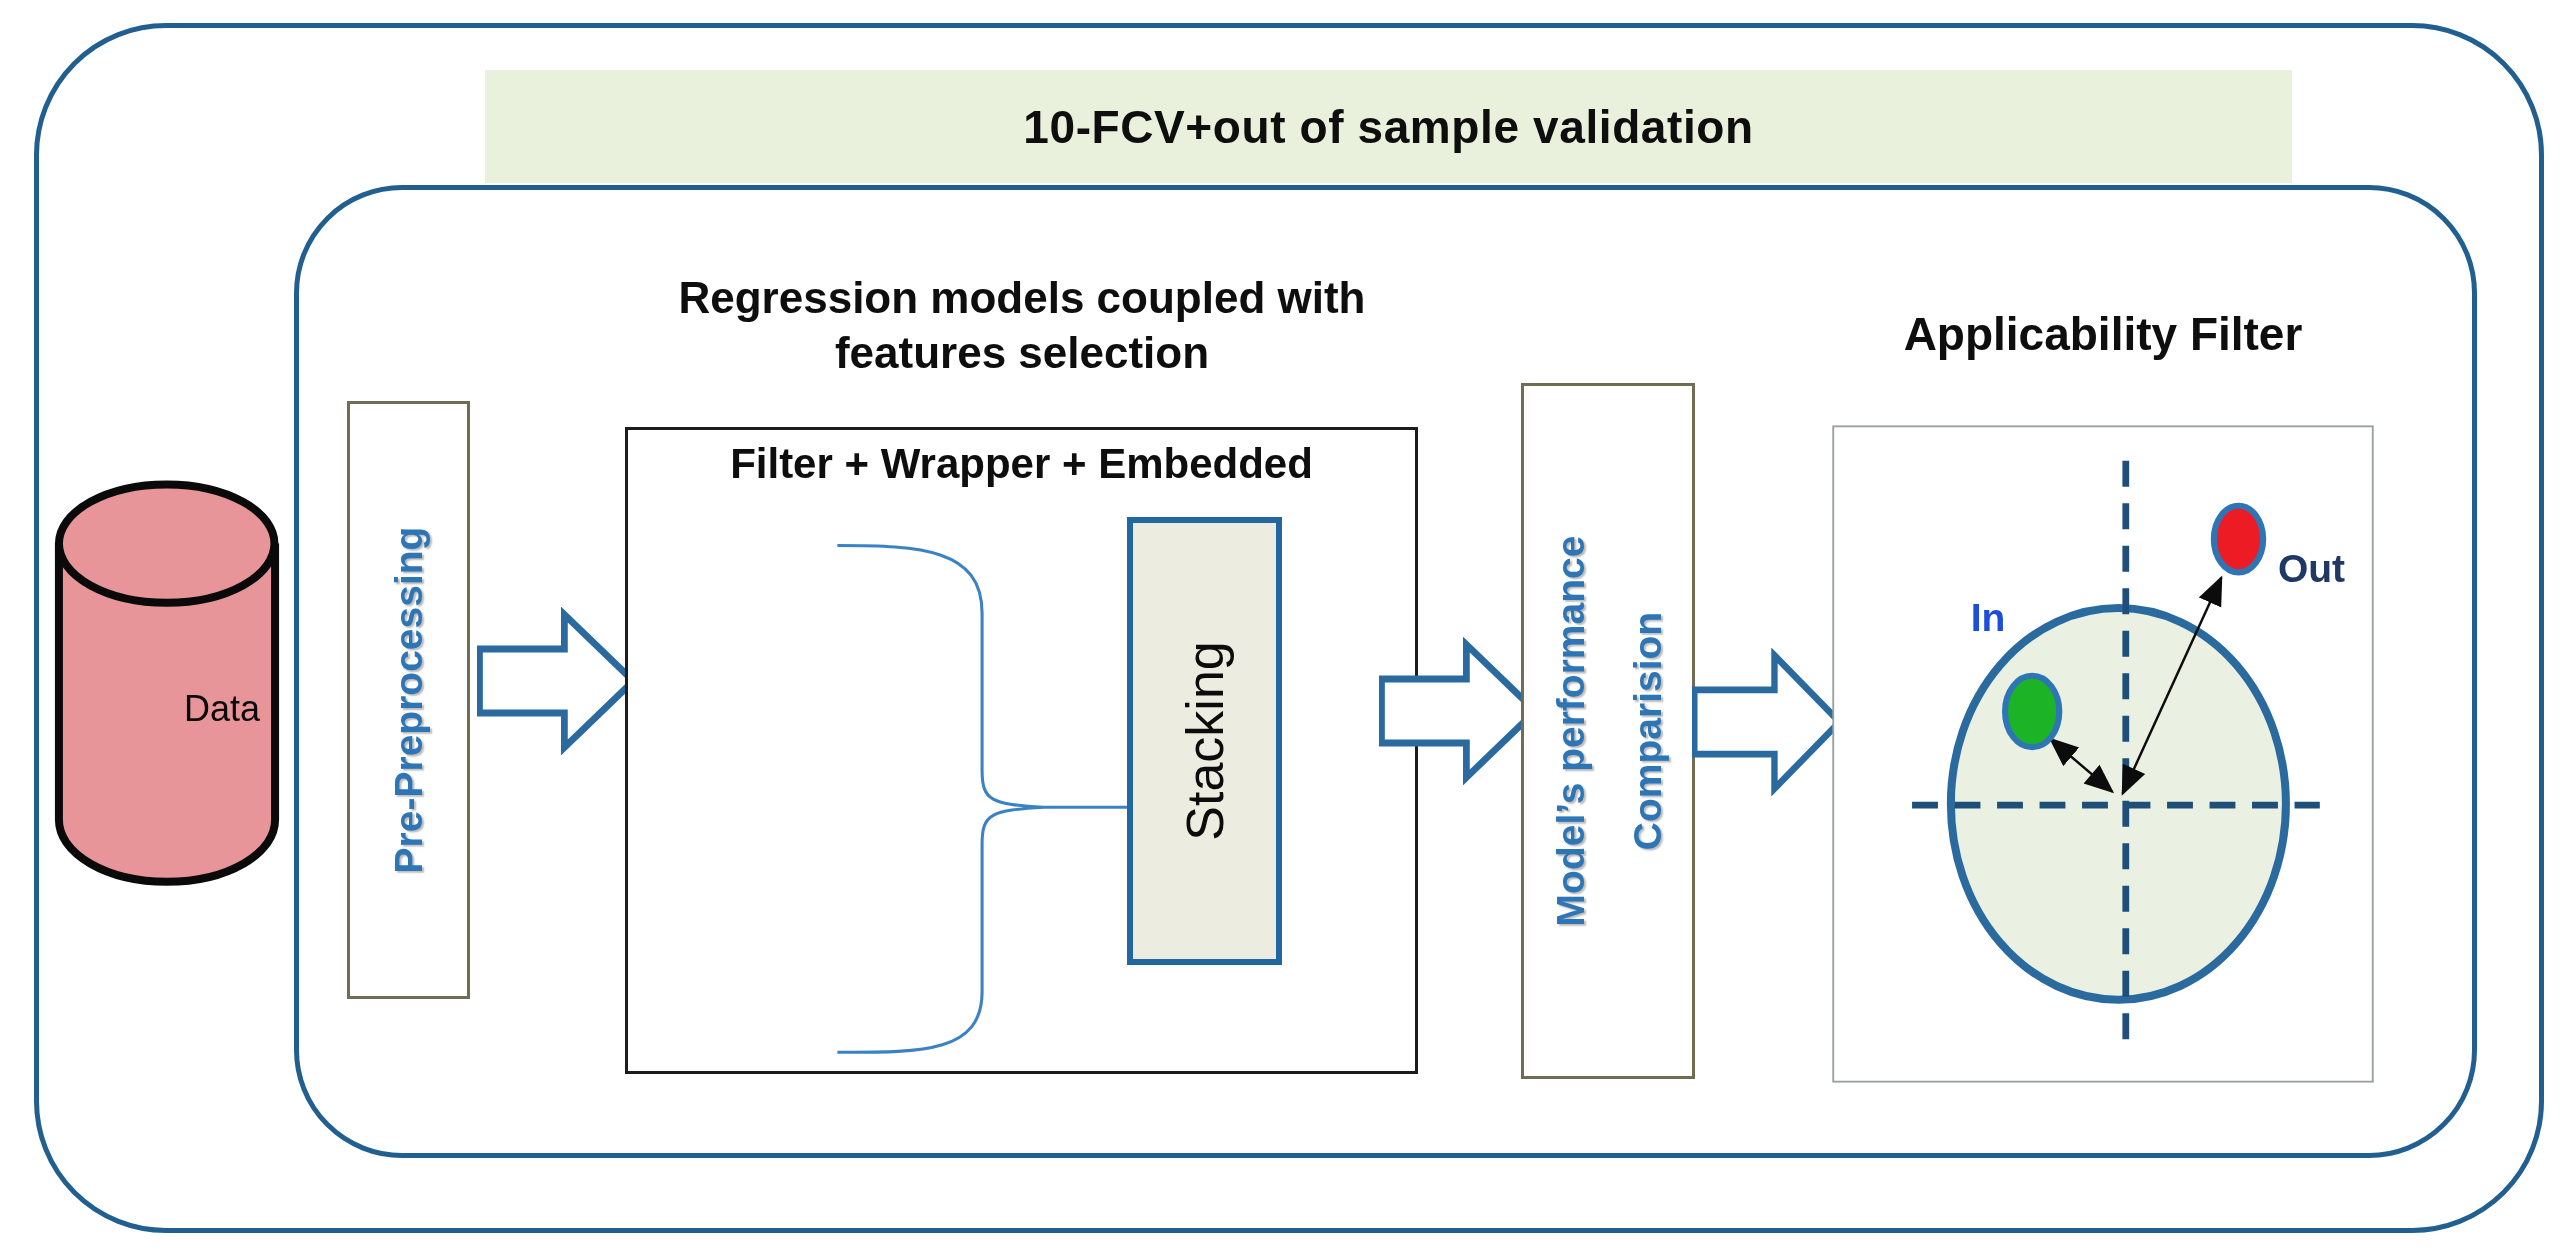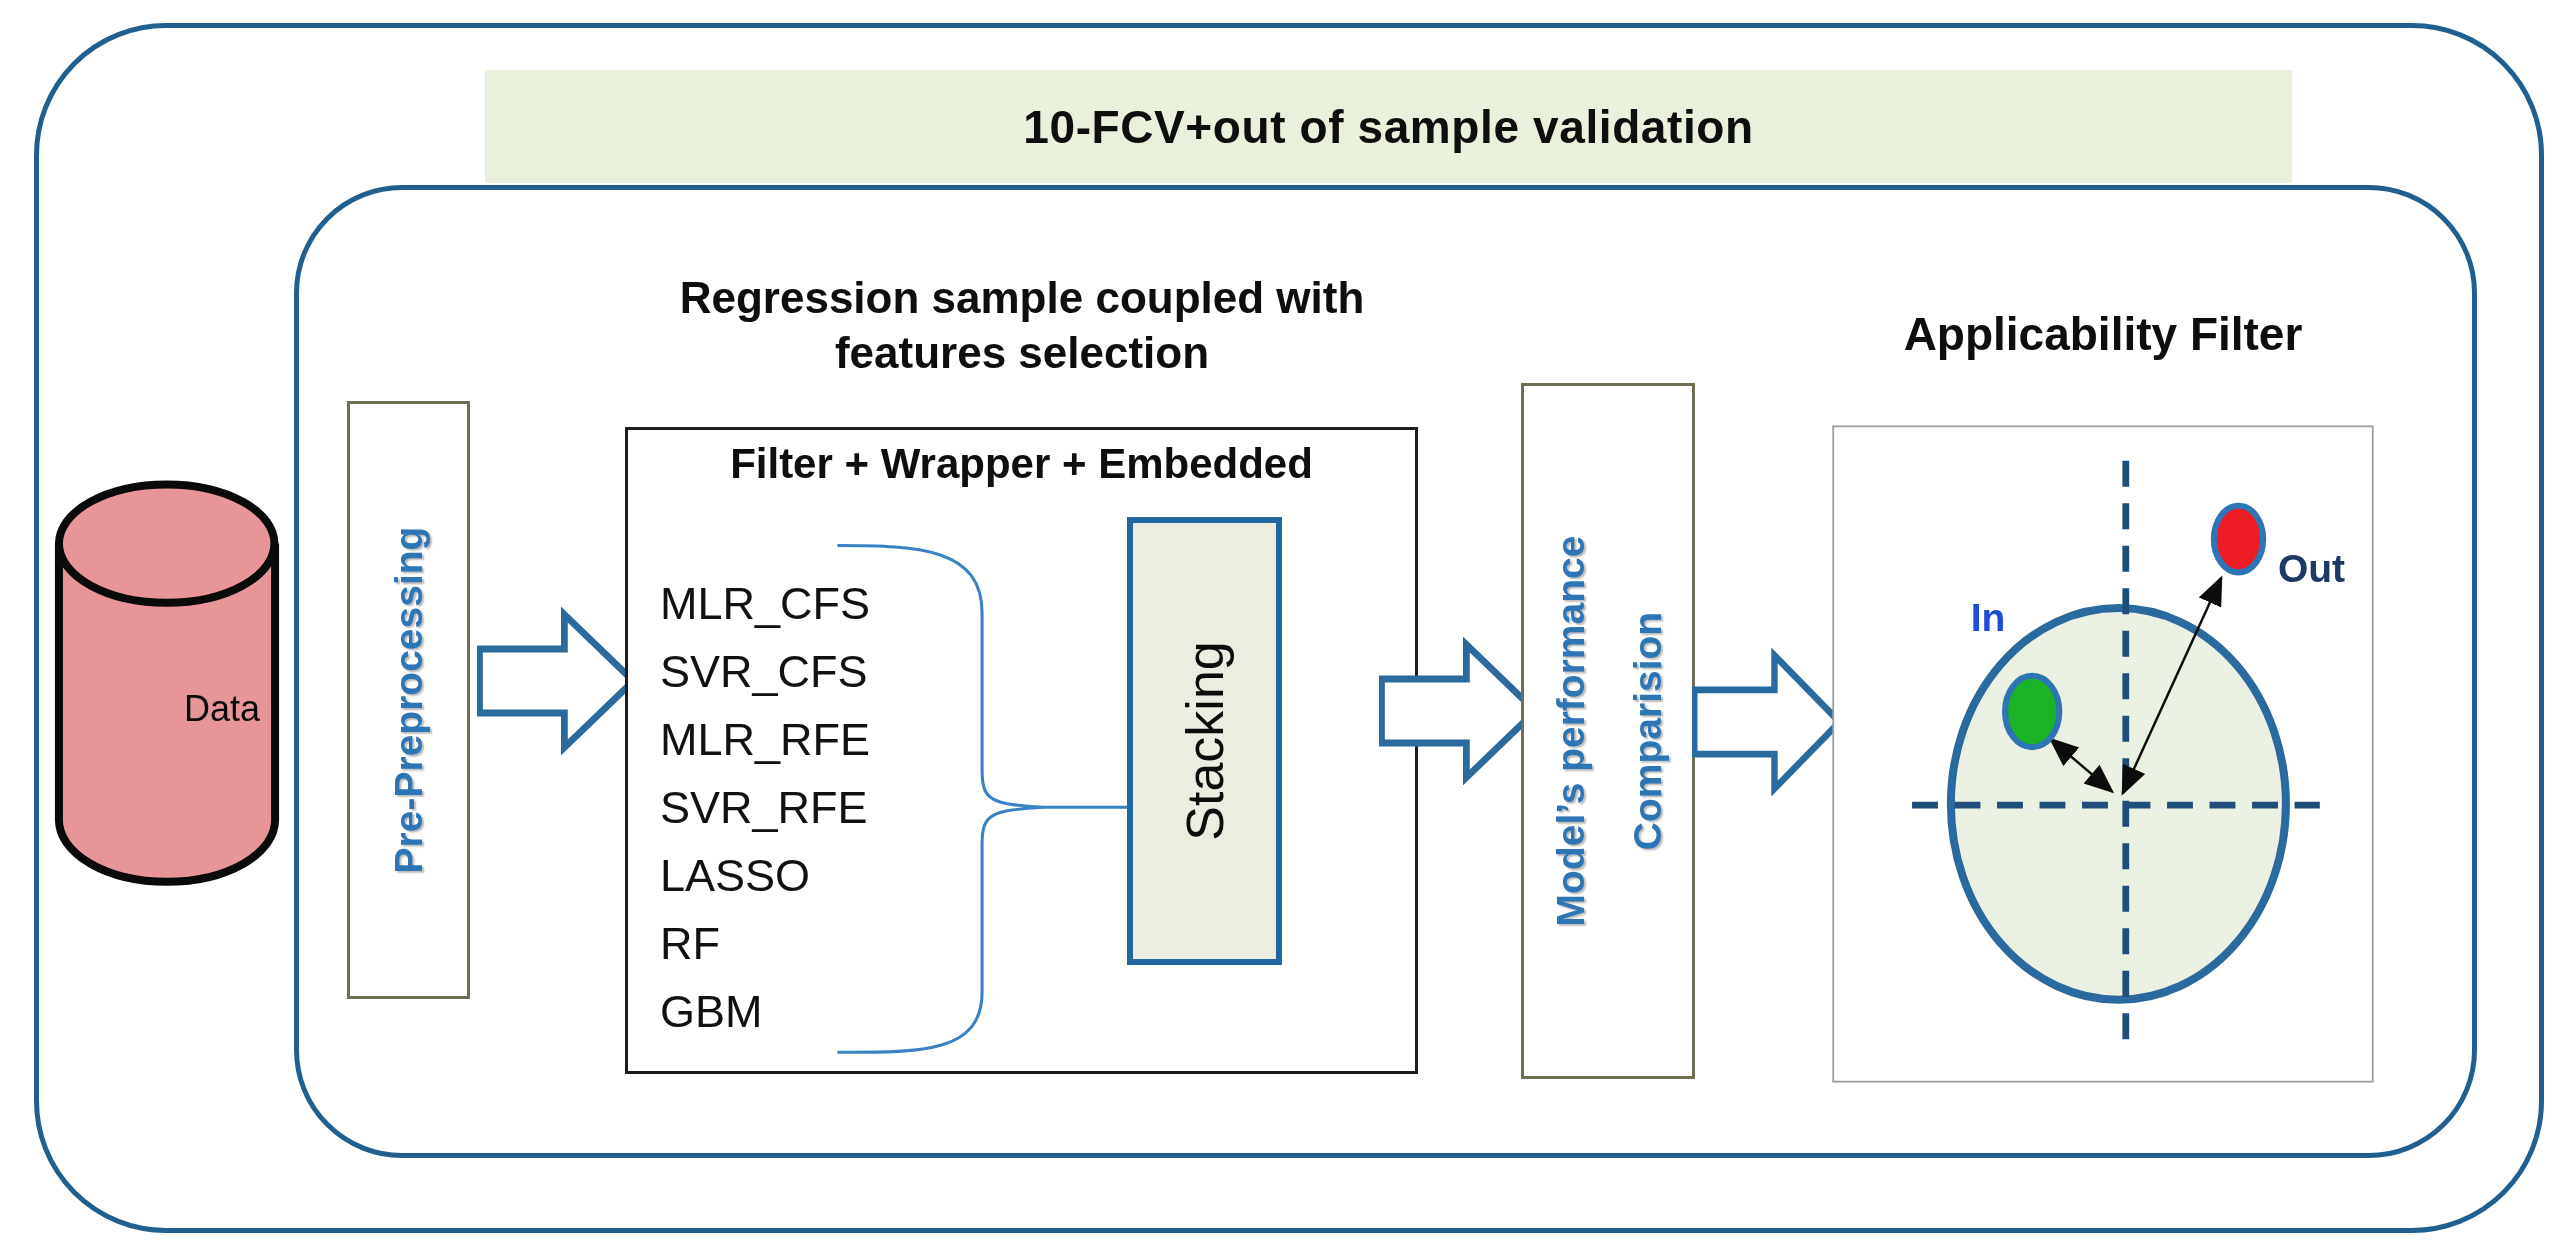--- a/index.html
+++ b/index.html
@@ -101,36 +101,27 @@
   <div class="data-label">Data</div>
 
   <div class="prep-box"></div>
   <div class="vtext prep-label">Pre-Preprocessing</div>
 
   <svg class="shape" style="left:477px;top:607px;" width="160" height="148" viewBox="0 0 260 240">
     <polygon points="4,68 142,68 142,12 254,120 142,228 142,172 4,172" fill="#ffffff" stroke="#2b6a9e" stroke-width="11" stroke-linejoin="miter"></polygon>
   </svg>
 
   <div class="regression-title">
-    <div>Regression sample coupled with</div>
+    <div>Regression models coupled with</div>
     <div>features selection</div>
   </div>
 
   <div class="filter-box"></div>
   <div class="filter-header">Filter + Wrapper + Embedded</div>
 
-  <div class="model-list">
-    <div class="row">MLR_CFS</div>
-    <div class="row">SVR_CFS</div>
-    <div class="row">MLR_RFE</div>
-    <div class="row">SVR_RFE</div>
-    <div class="row">LASSO</div>
-    <div class="row">RF</div>
-    <div class="row">GBM</div>
-  </div>
 
   <svg class="shape" style="left:822px;top:533px;" width="314" height="530" viewBox="0 0 510 860">
     <path d="M 25,20 C 160,20 260,25 260,130 L 260,385 C 260,435 275,440 360,445
              C 275,450 260,455 260,505 L 260,745 C 260,845 160,843 25,843
              M 360,445 L 497,445" fill="none" stroke="#3b82c4" stroke-width="5"></path>
   </svg>
 
   <div class="stacking-box"></div>
   <div class="vtext stacking-label">Stacking</div>
 

